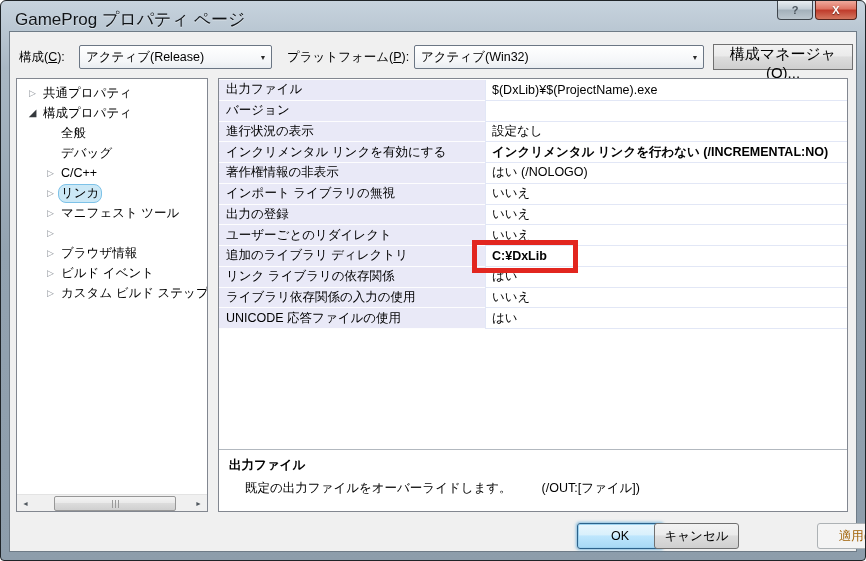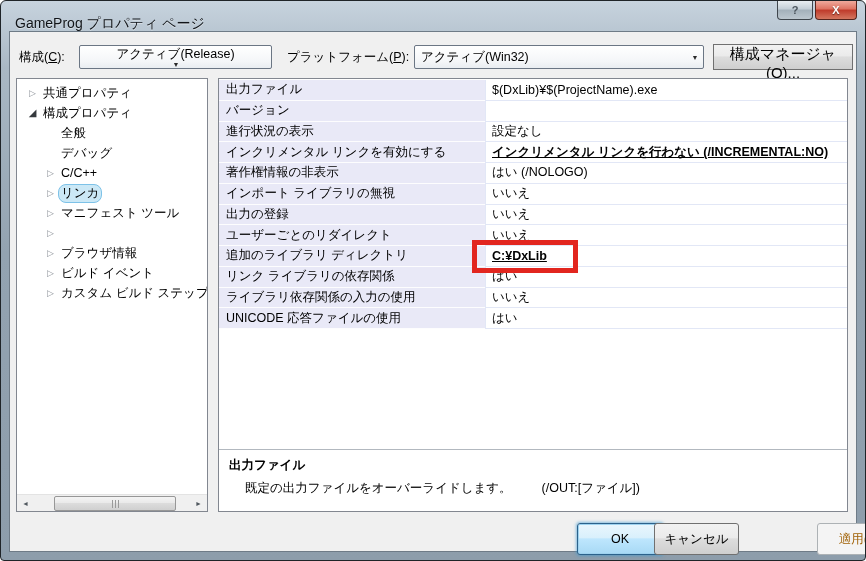--- a/index.html
+++ b/index.html
@@ -5,21 +5,21 @@
   * { margin:0; padding:0; box-sizing:border-box; }
   html,body { background:#fff; }
   body { font-family:"Liberation Sans","DejaVu Sans",sans-serif; width:866px; height:561px; }
 
   .window { position:relative; width:866px; height:561px;
     background:linear-gradient(180deg,#c7d3de 0%,#a9b8c4 12%,#93a3b1 45%,#8d9dab 100%);
     border:1px solid #1f2428; border-radius:6px 6px 4px 4px; overflow:hidden; }
 
   
   .titlebar { position:absolute; left:0; top:0; right:0; height:30px; }
-  .title { position:absolute; left:14px; top:14px; font-size:14px; color:#101418; text-shadow:0 1px 0 rgba(255,255,255,.45); white-space:nowrap; }
+  .title { position:absolute; left:14px; top:7px; font-size:17px; color:#101418; text-shadow:0 1px 0 rgba(255,255,255,.45); white-space:nowrap; }
   .caption-buttons { position:absolute; top:0; right:8px; display:flex; gap:0; }
   .cap-btn { height:19px; border:1px solid #3f464d; border-top:none; border-radius:0 0 4px 4px;
     display:flex; align-items:center; justify-content:center; font-size:11px; font-weight:bold; cursor:default; }
   .cap-btn.help { width:36px; background:linear-gradient(180deg,#e9eef2 0%,#c3ced6 45%,#a3b0ba 50%,#bcc7cf 100%); color:#4c565e; margin-right:2px; }
   .cap-btn.close { width:42px; background:linear-gradient(180deg,#efa99c 0%,#dd7160 45%,#bf3a2a 50%,#d4765f 100%); color:#fff; border-color:#57241c; text-shadow:0 1px 1px rgba(0,0,0,.5); }
 
   
   .client { position:absolute; left:8px; top:30px; right:8px; bottom:8px; background:#f0f0f0; border:1px solid #6e7b87; }
 
   
@@ -53,30 +53,30 @@
     display:flex; align-items:center; justify-content:center; gap:2px; }
   .sb-thumb i { display:block; width:1px; height:8px; background:#9a9a9a; }
 
   
   .grid-panel { position:absolute; left:208px; top:46px; width:630px; height:434px; background:#fff; border:1px solid #828790; overflow:hidden; }
   .grid-rows { position:absolute; left:0; top:1px; right:0; }
   .grid-row { display:flex; height:20.75px; }
   .cell { font-size:12.5px; display:flex; align-items:center; white-space:nowrap; overflow:hidden; }
   .cell.label { width:266px; flex:0 0 266px; background:#e9e9f7; border-bottom:1px solid #fdfdfe; padding-left:7px; color:#000; }
   .cell.value { flex:1; background:#fff; border-bottom:1px solid #e2e7f6; border-left:1px solid #e2e7f6; padding-left:6px; color:#000; }
-  .cell.value.bold { font-weight:bold;text-decoration:underline; }
+  .cell.value.bold { font-weight:bold; }
 
   
   .description { position:absolute; left:0; right:0; top:370px; bottom:0; background:#fff; border-top:1px solid #b2b8bf; padding:7px 10px; }
   .desc-title { font-size:12.5px; font-weight:bold; color:#000; }
   .desc-text { margin-top:6px; font-size:12.5px; color:#000;margin-left:16px; }
   .desc-switch { margin-left:30px; }
 
   
-  .footer-btn { position:absolute; height:32px; border-radius:3px; font-size:12.5px; text-align:center; cursor:default;
+  .footer-btn { position:absolute; height:26px; border-radius:3px; font-size:12.5px; text-align:center; cursor:default;
     background:linear-gradient(180deg,#f2f2f2 0%,#ebebeb 45%,#dddddd 50%,#cfcfcf 100%); border:1px solid #707070; color:#000;
     font-family:"Liberation Sans","DejaVu Sans",sans-serif; }
   .footer-btn.ok { left:567px; top:491px; width:86px; border:1px solid #2c628b;
     background:linear-gradient(180deg,#eaf6fd 0%,#d9f0fc 45%,#bee6fd 50%,#a7d9f5 100%);
     box-shadow:0 0 0 1px #9ed2ef inset, 0 0 3px 1px rgba(62,154,210,.6); }
   .footer-btn.cancel { left:644px; top:491px; width:85px; }
   .footer-btn.apply { left:759px; top:491px; width:85px; background:#f4f4f4; border:1px solid #adb2b5; color:#a16207;margin-left:48px; }
 
   
   .red-box { position:absolute; left:471px; top:239px; width:106px; height:33px; border:5px solid #e2261f; pointer-events:none; z-index:50; }
@@ -96,21 +96,21 @@
         <span>X</span>
       </div>
     </div>
   </div>
 
   <div class="client">
 
     <div class="toolbar">
       <span class="tb-label" style="left:9px;"><span>構成(</span><span class="key-u">C</span><span>):</span></span>
 
-      <div class="combo" style="left:69px; width:193px;flex-direction:column;">
+      <div class="combo" style="left:69px; width:193px;">
         <span class="combo-text">アクティブ(Release)</span>
         <span class="combo-arrow">▼</span>
       </div>
 
       <span class="tb-label" style="left:277px;"><span>プラットフォーム(</span><span class="key-u">P</span><span>):</span></span>
 
       <div class="combo" style="left:404px; width:290px;">
         <span class="combo-text">アクティブ(Win32)</span>
         <span class="combo-arrow">▼</span>
       </div>

